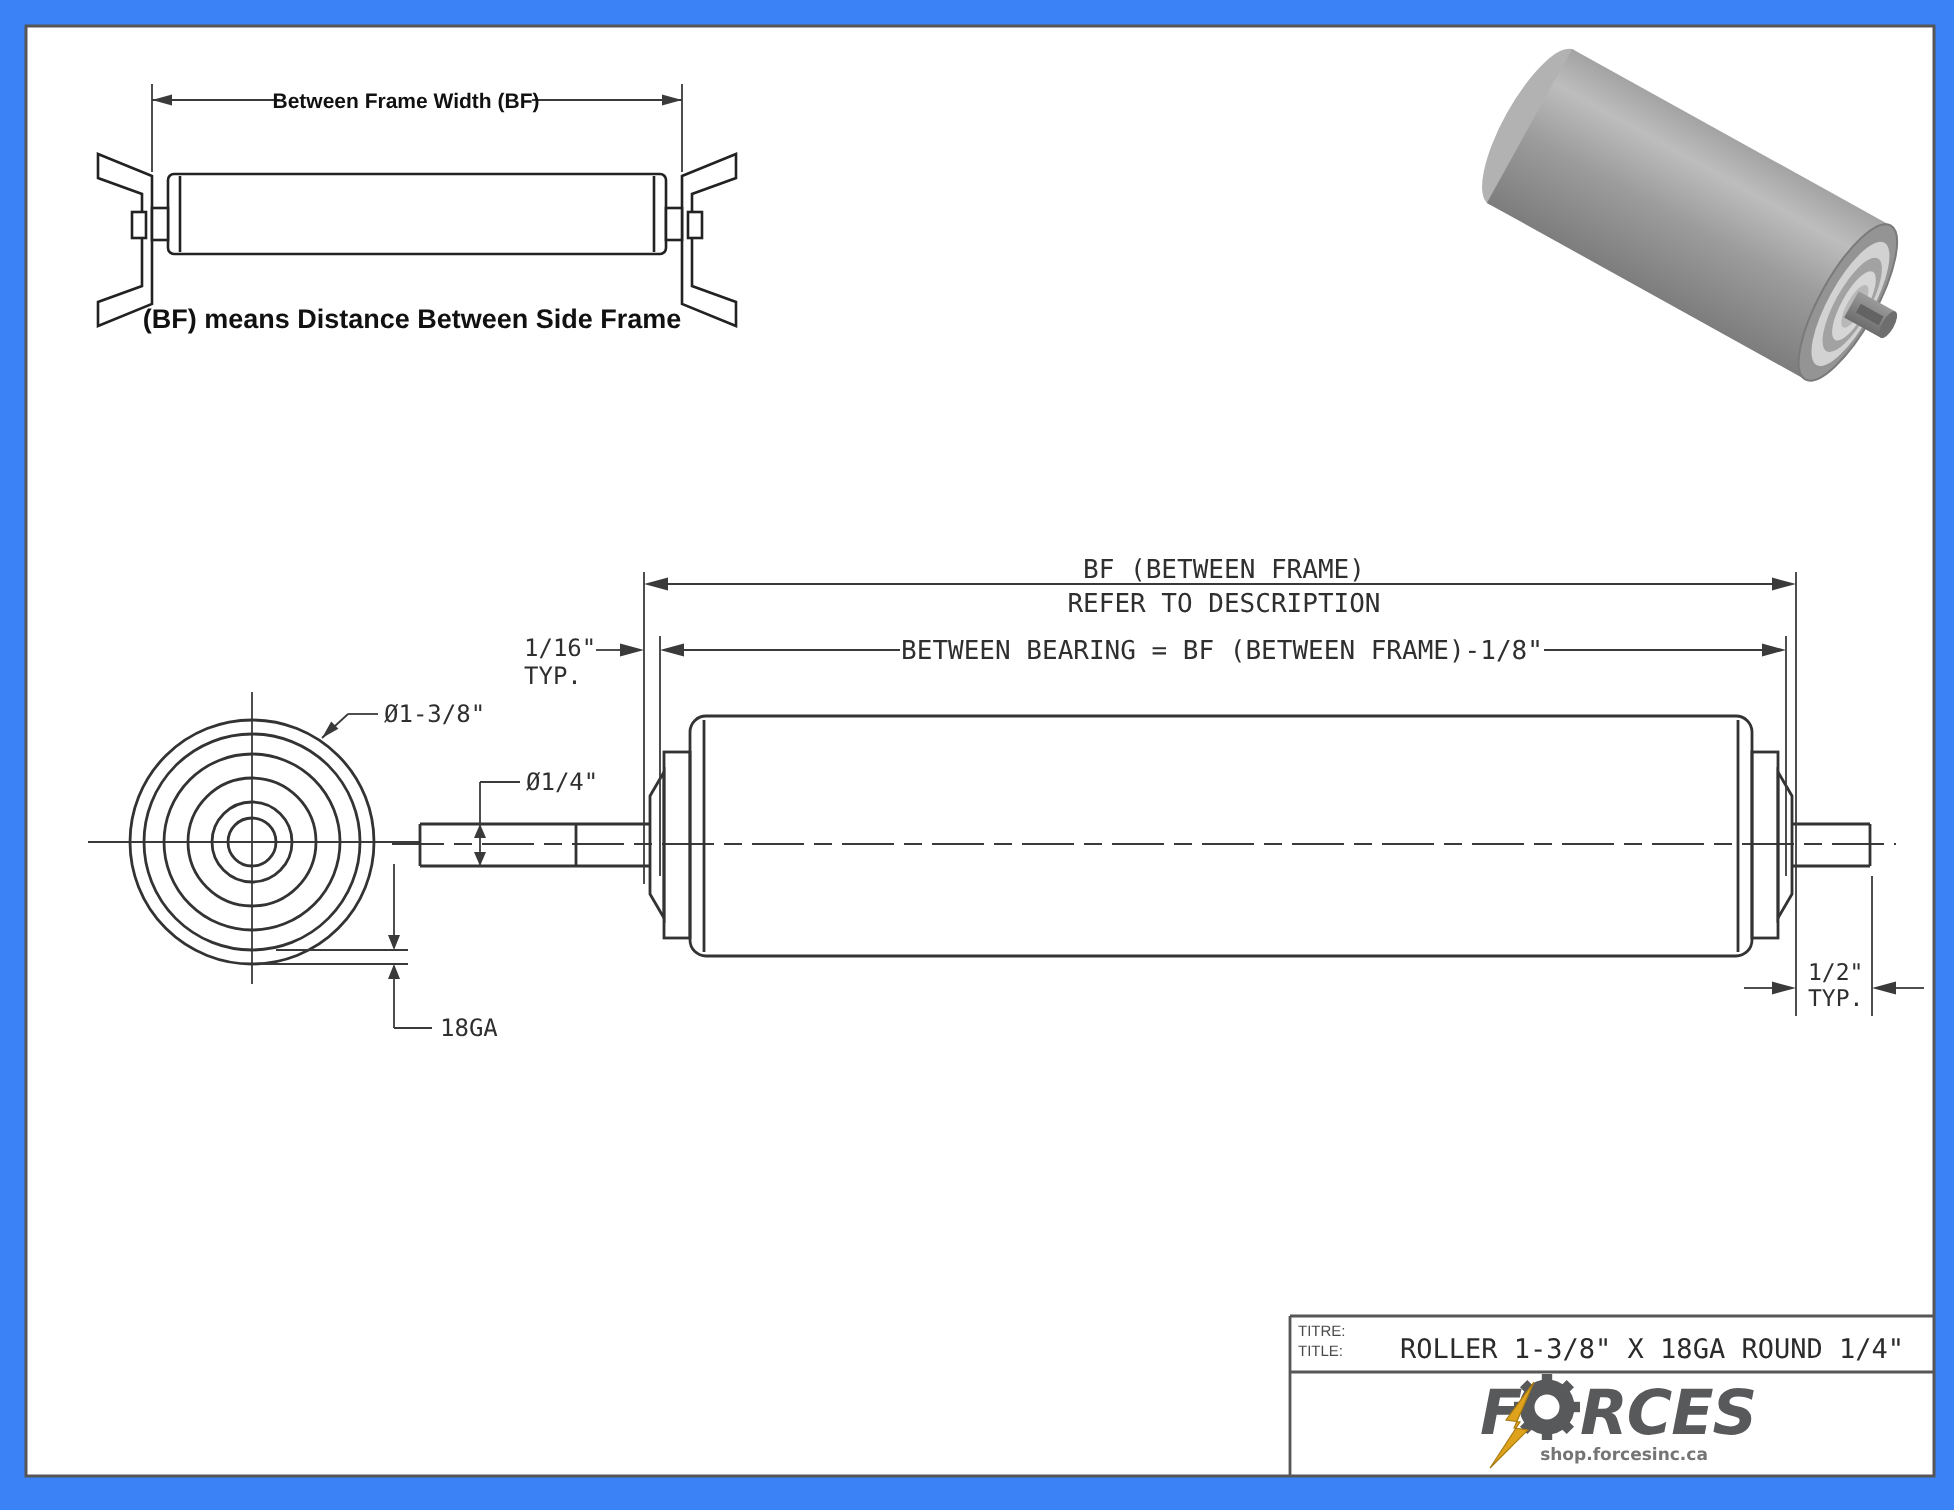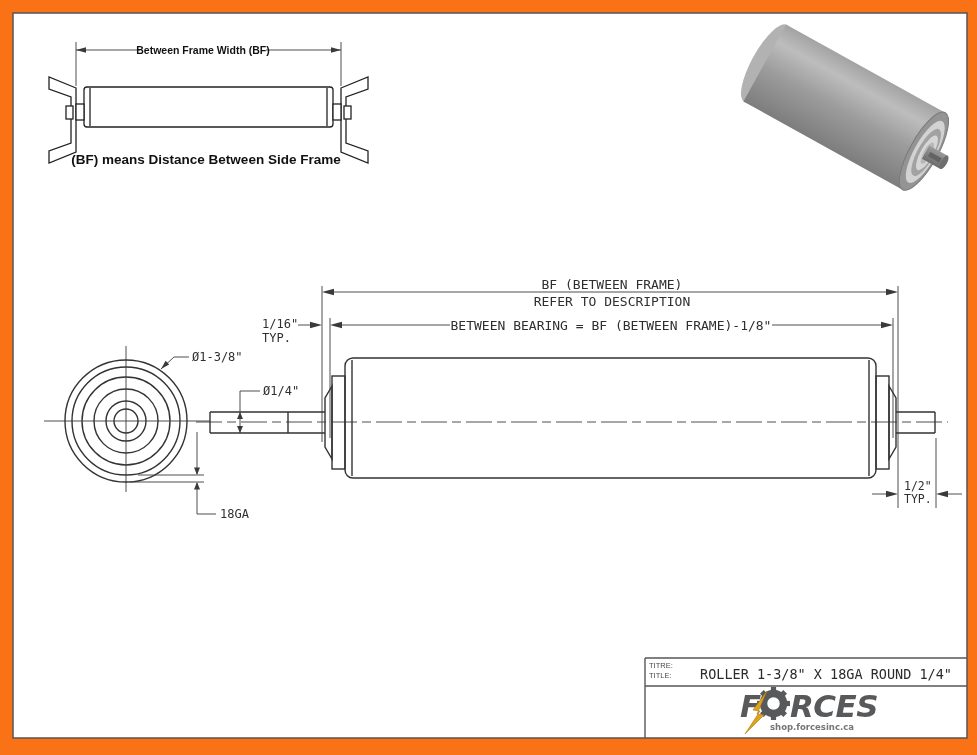--- a/index.html
+++ b/index.html
@@ -1,16 +1,16 @@
 <!DOCTYPE html>
 <html><head>
 <meta charset="utf-8">
 <style>
   html,body{margin:0;padding:0;background:#ffffff;}
-  .sheet{position:relative;width:977px;height:755px;background:#f97316;overflow:hidden;}
+  .sheet{position:relative;width:977px;height:755px;background:#3b82f6;overflow:hidden;}
   svg{position:absolute;left:0;top:0;}
   text{user-select:none;}
   .cad{font-family:"DejaVu Sans Mono","Liberation Mono",monospace;fill:#2f2f2f;}
   .cad13{font-size:13px;}
   .cad12{font-size:12px;}
   .cad11{font-size:11.5px;}
   .blk{font-family:"Liberation Sans","DejaVu Sans",sans-serif;fill:#111111;font-weight:bold;}
   .tiny{font-family:"Liberation Sans",sans-serif;font-size:7.5px;fill:#4a4a4a;}
   .title{font-family:"DejaVu Sans Mono","Liberation Mono",monospace;font-size:13.5px;fill:#2b2b2b;}
   .logo-txt{font-family:"DejaVu Sans","Liberation Sans",sans-serif;font-weight:bold;font-style:italic;font-size:31px;fill:#58595b;}

